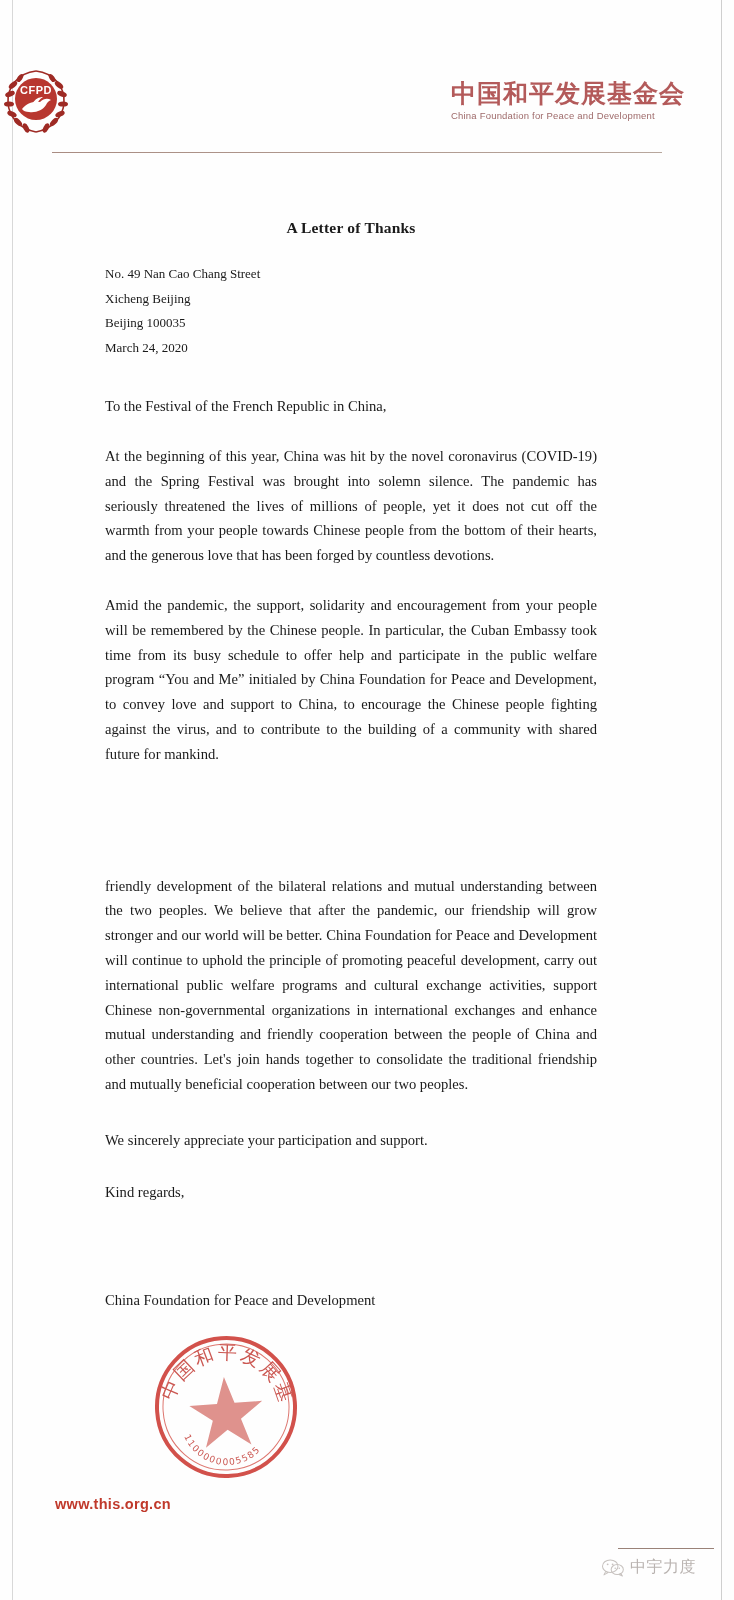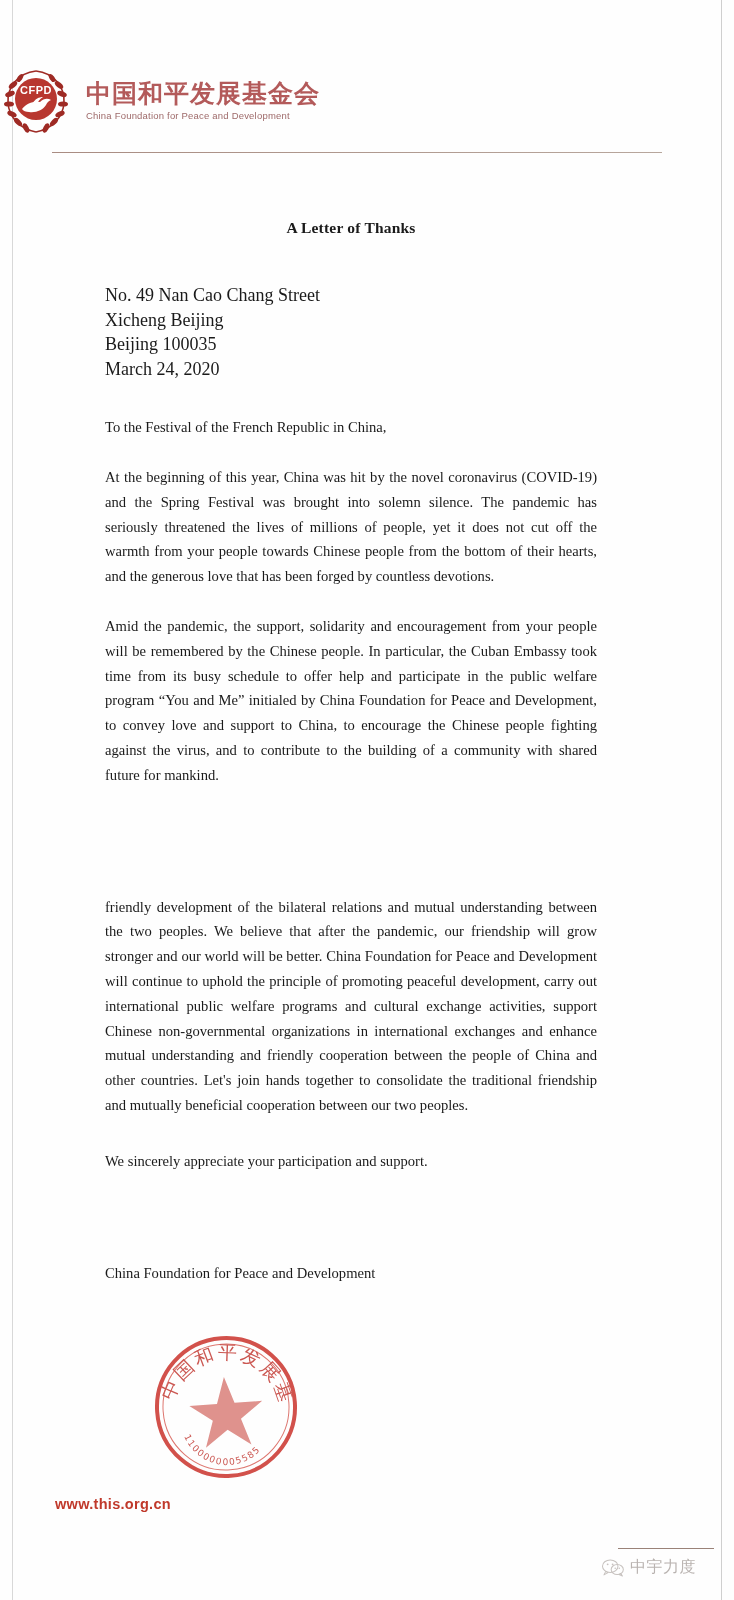--- a/index.html
+++ b/index.html
@@ -37,21 +37,21 @@
   }
 
   
   .letterhead {
     position: absolute;
     left: 0; right: 0;
     top: 62px;
     height: 78px;
     display: flex;
     align-items: center;
-    justify-content: flex-start;
+    justify-content: space-between;
     padding-right: 49px;
     box-sizing: border-box;
   }
   .logo-emblem {
     position: relative;
     width: 72px;
     height: 72px;
     flex: 0 0 auto;
     margin-right: 14px;
   }
@@ -94,22 +94,22 @@
 
   .letter-title {
     text-align: center;
     font-size: 15.5px;
     font-weight: bold;
     margin-top: 210px;
     letter-spacing: 0.2px;
   }
 
   .address-block {
-    margin-top: 46px;
-    font-size: 18px;
+    margin-top: 25px;
+    font-size: 13px;
     line-height: 24.6px;
   }
   .address-line { white-space: nowrap; }
 
   .salutation {
     margin-top: 34px;
     font-size: 14.6px;
     line-height: 24.6px;
   }
 
@@ -253,20 +253,21 @@
     <div class="salutation">To the Festival of the French Republic in China,</div>
 
     <div class="para">At the beginning of this year, China was hit by the novel coronavirus (COVID-19) and the Spring Festival was brought into solemn silence. The pandemic has seriously threatened the lives of millions of people, yet it does not cut off the warmth from your people towards Chinese people from the bottom of their hearts, and the generous love that has been forged by countless devotions.</div>
 
     <div class="para">Amid the pandemic, the support, solidarity and encouragement from your people will be remembered by the Chinese people. In particular, the Cuban Embassy took time from its busy schedule to offer help and participate in the public welfare program “You and Me” initialed by China Foundation for Peace and Development, to convey love and support to China, to encourage the Chinese people fighting against the virus, and to contribute to the building of a community with shared future for mankind.</div>
 
     <div class="para para-continued">friendly development of the bilateral relations and mutual understanding between the two peoples. We believe that after the pandemic, our friendship will grow stronger and our world will be better. China Foundation for Peace and Development will continue to uphold the principle of promoting peaceful development, carry out international public welfare programs and cultural exchange activities, support Chinese non-governmental organizations in international exchanges and enhance mutual understanding and friendly cooperation between the people of China and other countries. Let's join hands together to consolidate the traditional friendship and mutually beneficial cooperation between our two peoples.</div>
 
     <div class="para para-closing">We sincerely appreciate your participation and support.</div>
 
+    <div class="signoff">Kind regards,</div>
 
     <div class="signature-org">China Foundation for Peace and Development</div>
   </div>
 
   <div class="seal">
     <svg viewBox="0 0 148 148" width="148" height="148" aria-hidden="true">
       <circle cx="74" cy="74" r="69" fill="none" stroke="#cc3a33" stroke-width="4"></circle>
       <circle cx="74" cy="74" r="63" fill="none" stroke="#d9645c" stroke-width="1"></circle>
 
       <path d="M74 44 L82.8 70.4 L110.5 70.4 L88.1 86.8 L96.8 113.2

